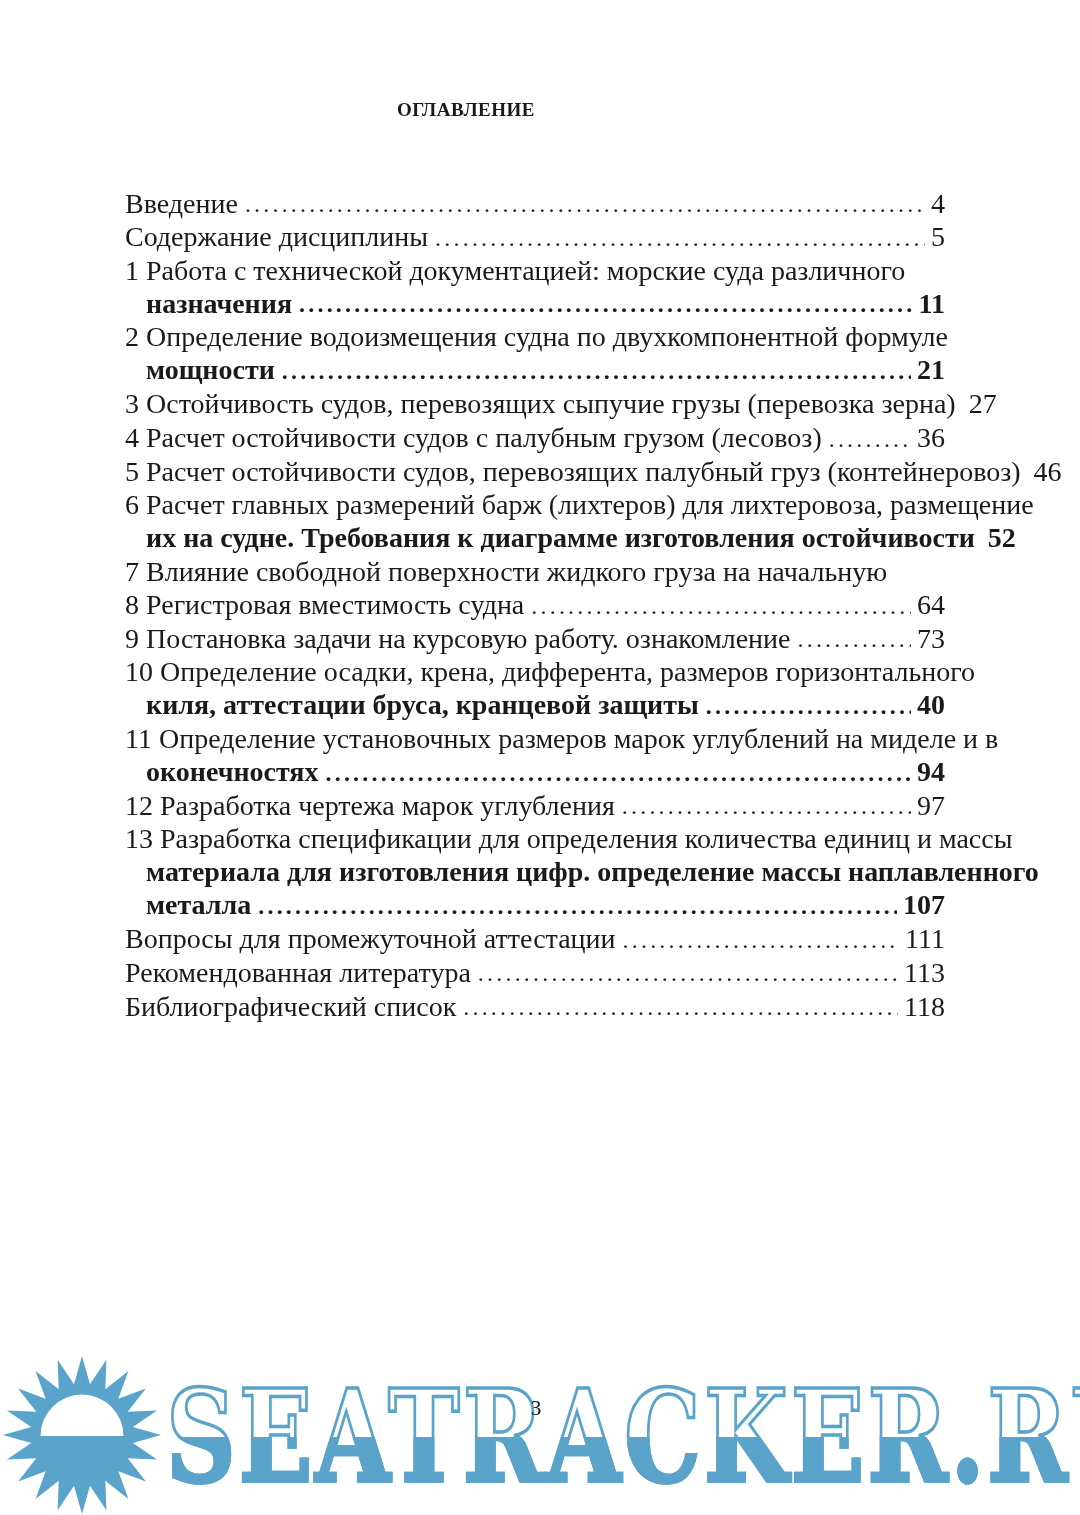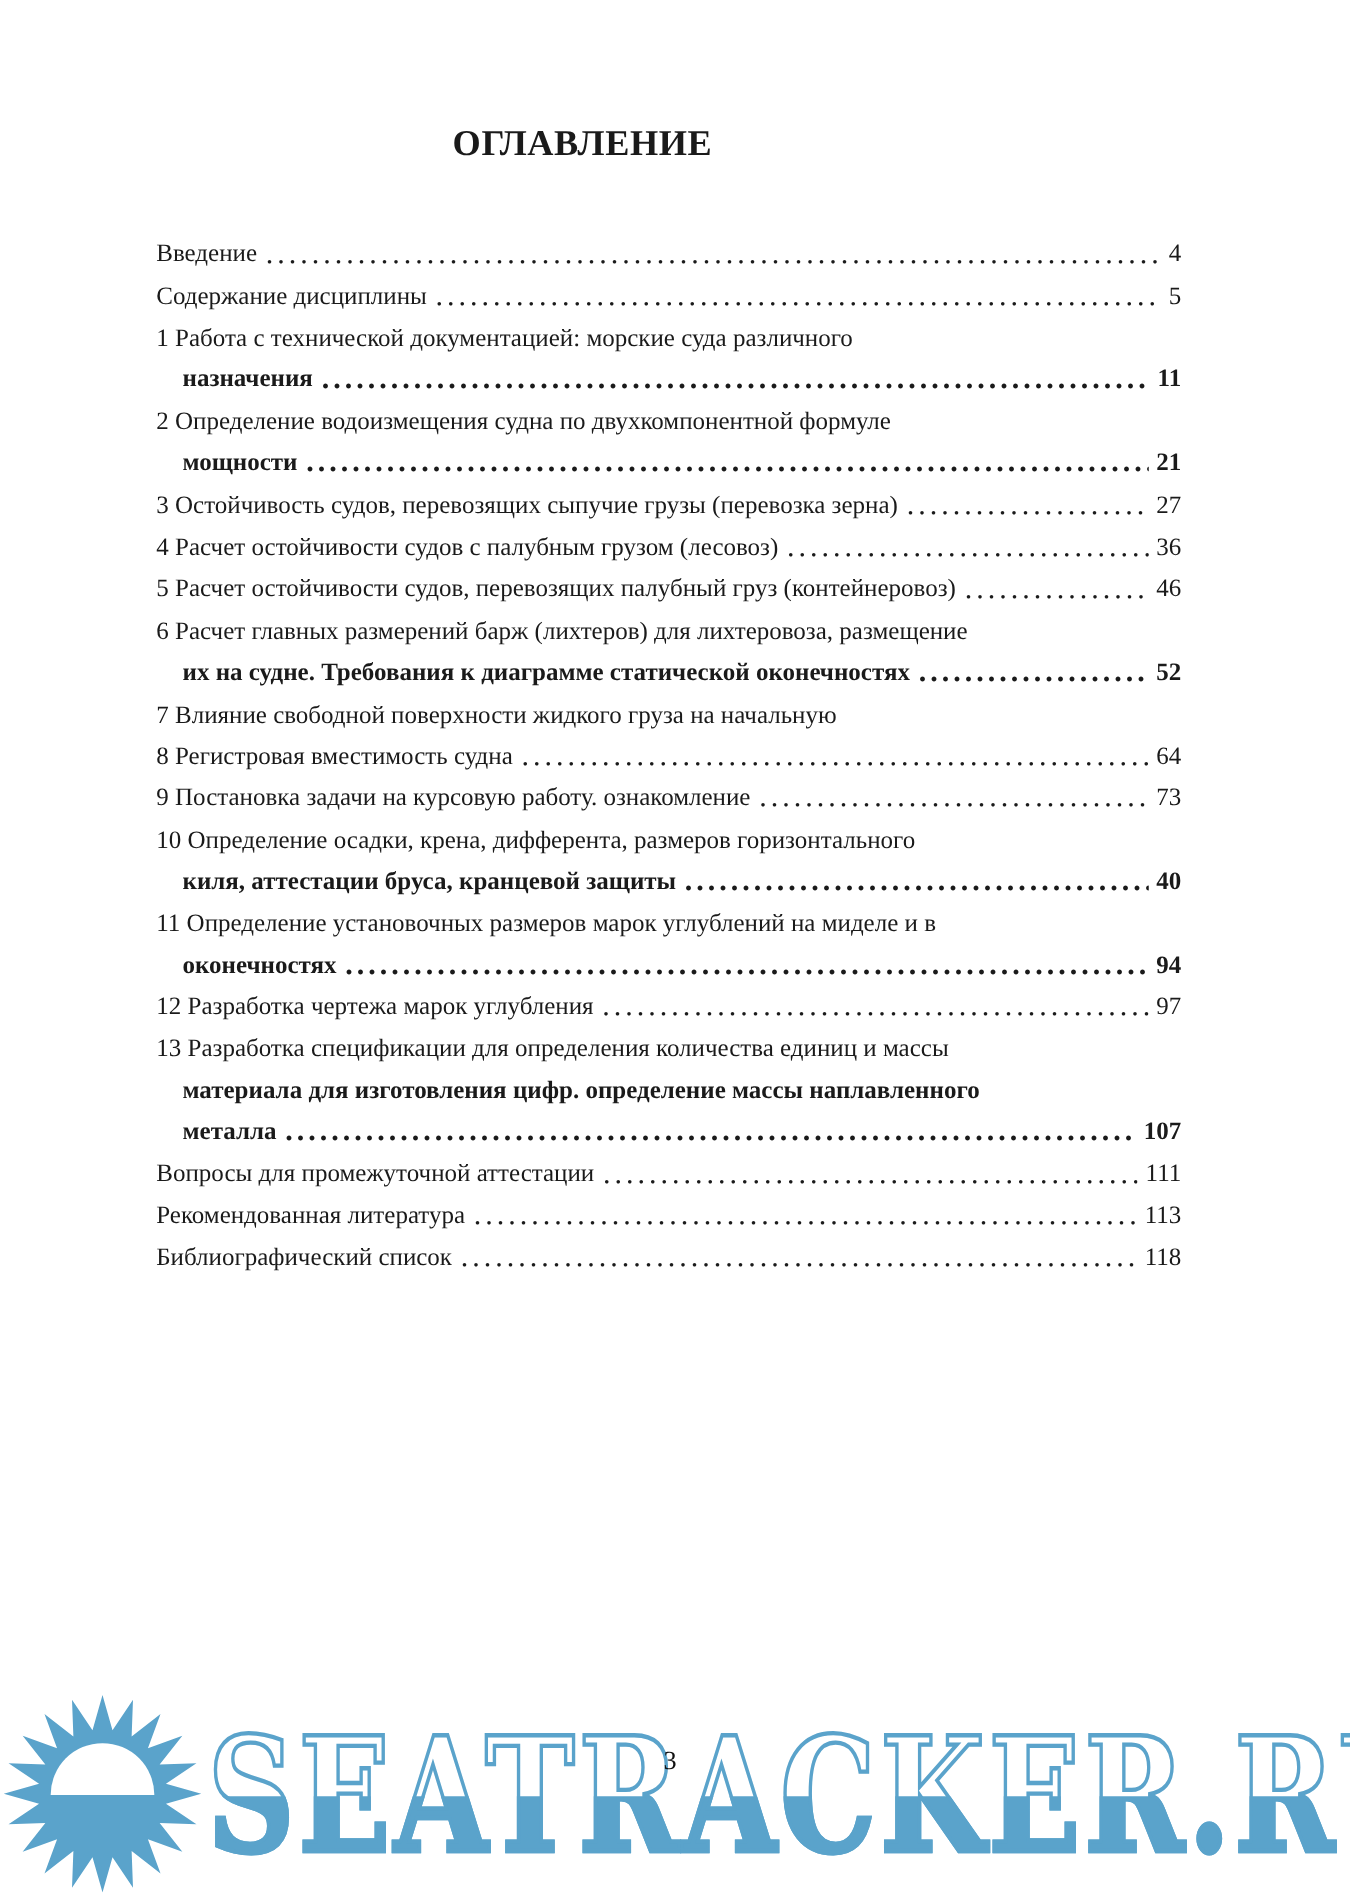--- a/index.html
+++ b/index.html
@@ -9,32 +9,32 @@
     background: #ffffff;
     overflow: hidden;
     font-family: "Liberation Serif", "DejaVu Serif", serif;
     color: #1a1a1a;
     --wm-color: #5aa3cb;
   }
   .page-title {
     position: absolute;
     top: 99px; left: 0; width: 932px;
     text-align: center;
-    font-size: 29px;
+    font-size: 19px;
     font-weight: 700;
     letter-spacing: 0.5px;
   }
   .toc {
     position: absolute;
     left: 125px; top: 187px; width: 820px;
   }
   .toc-line {
     display: flex;
-    align-items: flex-start;
-    font-size: 20px;
+    align-items: center;
+    font-size: 28px;
     line-height: 32.8px;
     white-space: nowrap;
   }
   .toc-line.indent { padding-left: 21px; font-weight: bold; }
   .toc-text { flex: 0 0 auto; }
   .leader {
     flex: 1 1 0;
     min-width: 0;
     overflow: hidden;
     margin: 0 6px 0 7px;
@@ -129,21 +129,21 @@
     <div class="toc-line">
     <span class="toc-text">5 Расчет остойчивости судов, перевозящих палубный груз (контейнеровоз)</span>
     <span class="leader"></span>
     <span class="toc-page">46</span>
   </div>
     <div class="toc-line">
     <span class="toc-text">6 Расчет главных размерений барж (лихтеров) для лихтеровоза, размещение</span>
 
   </div>
     <div class="toc-line indent">
-    <span class="toc-text">их на судне. Требования к диаграмме статической оконечностях</span>
+    <span class="toc-text">их на судне. Требования к диаграмме изготовления остойчивости</span>
     <span class="leader"></span>
     <span class="toc-page">52</span>
   </div>
     <div class="toc-line">
     <span class="toc-text">7 Влияние свободной поверхности жидкого груза на начальную</span>
 
   </div>
     <div class="toc-line">
     <span class="toc-text">8 Регистровая вместимость судна</span>
     <span class="leader"></span>

